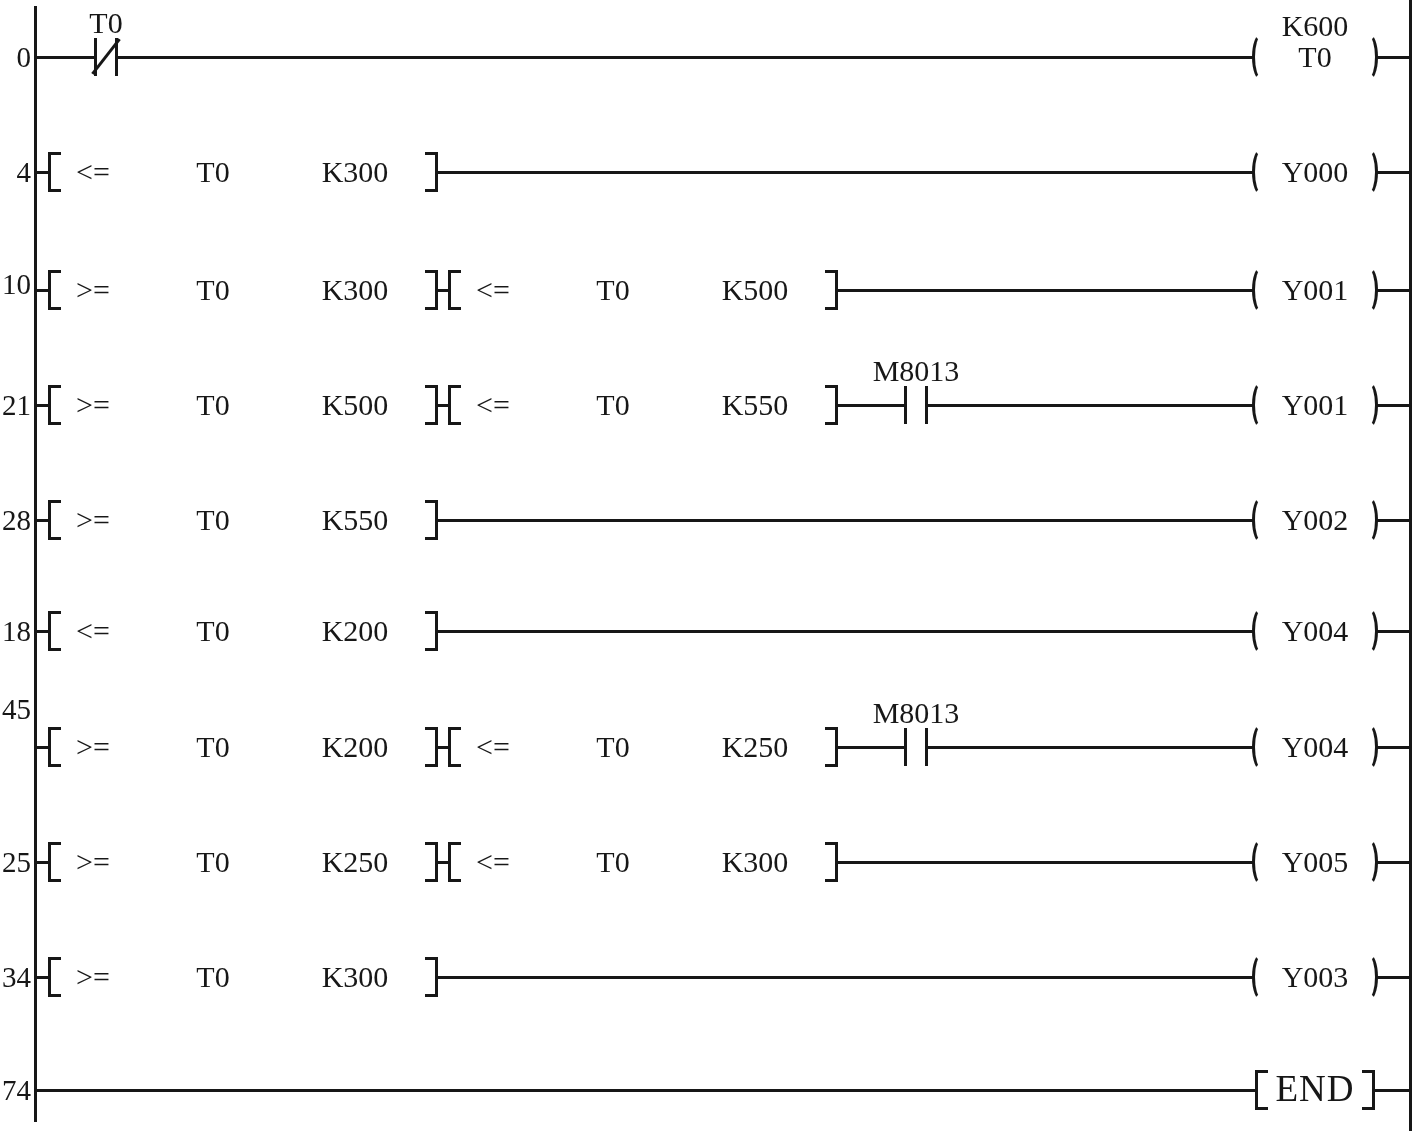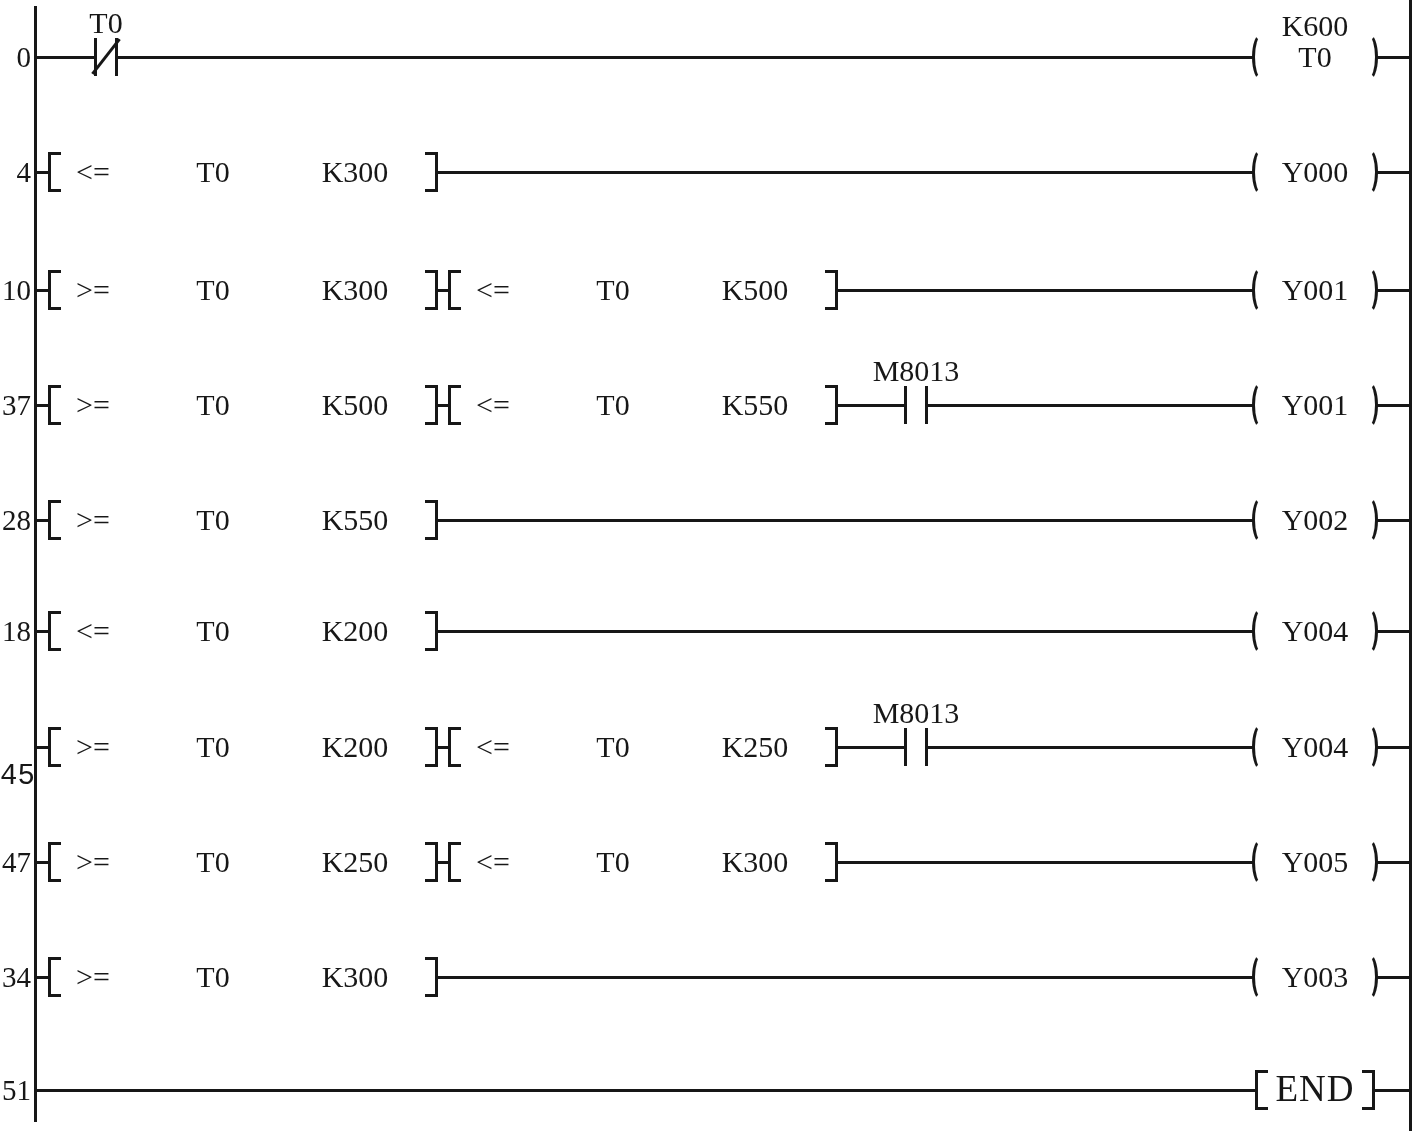--- a/index.html
+++ b/index.html
@@ -57,41 +57,41 @@
         <div class="lbl" style="left: 48px; top: 155px; width: 90px;">&lt;=</div>
         <div class="lbl" style="left: 153px; top: 155px; width: 120px;">T0</div>
         <div class="lbl" style="left: 285px; top: 155px; width: 140px;">K300</div>
         <div class="wire" style="left: 437px; top: 171px; width: 817px;"></div>
         <div class="paren-l" style="left: 1252px; top: 148px;"></div>
         <div class="paren-r" style="left: 1359px; top: 148px;"></div>
         <div class="lbl" style="left: 1260px; top: 155px; width: 110px;">Y000</div>
         <div class="wire" style="left: 1376px; top: 171px; width: 36px;"></div>
       </div>
       <div class="rung">
-        <div class="step" style="top: 273px;">10</div>
+        <div class="step" style="top: 267px;">10</div>
         <div class="wire" style="left: 36px; top: 289px; width: 14px;"></div>
         <div class="bracket-l" style="left: 48px; top: 270px;"></div>
         <div class="bracket-r" style="left: 425px; top: 270px;"></div>
         <div class="lbl" style="left: 48px; top: 273px; width: 90px;">&gt;=</div>
         <div class="lbl" style="left: 153px; top: 273px; width: 120px;">T0</div>
         <div class="lbl" style="left: 285px; top: 273px; width: 140px;">K300</div>
         <div class="wire" style="left: 437px; top: 289px; width: 12px;"></div>
         <div class="bracket-l" style="left: 448px; top: 270px;"></div>
         <div class="bracket-r" style="left: 825px; top: 270px;"></div>
         <div class="lbl" style="left: 448px; top: 273px; width: 90px;">&lt;=</div>
         <div class="lbl" style="left: 553px; top: 273px; width: 120px;">T0</div>
         <div class="lbl" style="left: 685px; top: 273px; width: 140px;">K500</div>
         <div class="wire" style="left: 837px; top: 289px; width: 417px;"></div>
         <div class="paren-l" style="left: 1252px; top: 266px;"></div>
         <div class="paren-r" style="left: 1359px; top: 266px;"></div>
         <div class="lbl" style="left: 1260px; top: 273px; width: 110px;">Y001</div>
         <div class="wire" style="left: 1376px; top: 289px; width: 36px;"></div>
       </div>
       <div class="rung">
-        <div class="step" style="top: 388px;">37</div>
+        <div class="step" style="top: 388px;">21</div>
         <div class="wire" style="left: 36px; top: 404px; width: 14px;"></div>
         <div class="bracket-l" style="left: 48px; top: 385px;"></div>
         <div class="bracket-r" style="left: 425px; top: 385px;"></div>
         <div class="lbl" style="left: 48px; top: 388px; width: 90px;">&gt;=</div>
         <div class="lbl" style="left: 153px; top: 388px; width: 120px;">T0</div>
         <div class="lbl" style="left: 285px; top: 388px; width: 140px;">K500</div>
         <div class="wire" style="left: 437px; top: 404px; width: 12px;"></div>
         <div class="bracket-l" style="left: 448px; top: 385px;"></div>
         <div class="bracket-r" style="left: 825px; top: 385px;"></div>
         <div class="lbl" style="left: 448px; top: 388px; width: 90px;">&lt;=</div>
@@ -129,21 +129,21 @@
         <div class="lbl" style="left: 48px; top: 614px; width: 90px;">&lt;=</div>
         <div class="lbl" style="left: 153px; top: 614px; width: 120px;">T0</div>
         <div class="lbl" style="left: 285px; top: 614px; width: 140px;">K200</div>
         <div class="wire" style="left: 437px; top: 630px; width: 817px;"></div>
         <div class="paren-l" style="left: 1252px; top: 607px;"></div>
         <div class="paren-r" style="left: 1359px; top: 607px;"></div>
         <div class="lbl" style="left: 1260px; top: 614px; width: 110px;">Y004</div>
         <div class="wire" style="left: 1376px; top: 630px; width: 36px;"></div>
       </div>
       <div class="rung">
-        <div class="step" style="top: 760px; font-family: Liberation Mono, monospace;">45</div>
+        <div class="step" style="top: 692px;">45</div>
         <div class="wire" style="left: 36px; top: 746px; width: 14px;"></div>
         <div class="bracket-l" style="left: 48px; top: 727px;"></div>
         <div class="bracket-r" style="left: 425px; top: 727px;"></div>
         <div class="lbl" style="left: 48px; top: 730px; width: 90px;">&gt;=</div>
         <div class="lbl" style="left: 153px; top: 730px; width: 120px;">T0</div>
         <div class="lbl" style="left: 285px; top: 730px; width: 140px;">K200</div>
         <div class="wire" style="left: 437px; top: 746px; width: 12px;"></div>
         <div class="bracket-l" style="left: 448px; top: 727px;"></div>
         <div class="bracket-r" style="left: 825px; top: 727px;"></div>
         <div class="lbl" style="left: 448px; top: 730px; width: 90px;">&lt;=</div>
@@ -153,21 +153,21 @@
         <div class="bar" style="left: 904px; top: 728px;"></div>
         <div class="bar" style="left: 925px; top: 728px;"></div>
         <div class="lbl" style="left: 846px; top: 696px; width: 140px;">M8013</div>
         <div class="wire" style="left: 927px; top: 746px; width: 327px;"></div>
         <div class="paren-l" style="left: 1252px; top: 723px;"></div>
         <div class="paren-r" style="left: 1359px; top: 723px;"></div>
         <div class="lbl" style="left: 1260px; top: 730px; width: 110px;">Y004</div>
         <div class="wire" style="left: 1376px; top: 746px; width: 36px;"></div>
       </div>
       <div class="rung">
-        <div class="step" style="top: 845px;">47</div>
+        <div class="step" style="top: 845px;">25</div>
         <div class="wire" style="left: 36px; top: 861px; width: 14px;"></div>
         <div class="bracket-l" style="left: 48px; top: 842px;"></div>
         <div class="bracket-r" style="left: 425px; top: 842px;"></div>
         <div class="lbl" style="left: 48px; top: 845px; width: 90px;">&gt;=</div>
         <div class="lbl" style="left: 153px; top: 845px; width: 120px;">T0</div>
         <div class="lbl" style="left: 285px; top: 845px; width: 140px;">K250</div>
         <div class="wire" style="left: 437px; top: 861px; width: 12px;"></div>
         <div class="bracket-l" style="left: 448px; top: 842px;"></div>
         <div class="bracket-r" style="left: 825px; top: 842px;"></div>
         <div class="lbl" style="left: 448px; top: 845px; width: 90px;">&lt;=</div>
@@ -187,21 +187,21 @@
         <div class="lbl" style="left: 48px; top: 960px; width: 90px;">&gt;=</div>
         <div class="lbl" style="left: 153px; top: 960px; width: 120px;">T0</div>
         <div class="lbl" style="left: 285px; top: 960px; width: 140px;">K300</div>
         <div class="wire" style="left: 437px; top: 976px; width: 817px;"></div>
         <div class="paren-l" style="left: 1252px; top: 953px;"></div>
         <div class="paren-r" style="left: 1359px; top: 953px;"></div>
         <div class="lbl" style="left: 1260px; top: 960px; width: 110px;">Y003</div>
         <div class="wire" style="left: 1376px; top: 976px; width: 36px;"></div>
       </div>
       <div class="rung">
-        <div class="step" style="top: 1073px;">51</div>
+        <div class="step" style="top: 1073px;">74</div>
         <div class="wire" style="left: 36px; top: 1089px; width: 1221px;"></div>
         <div class="bracket-l" style="left: 1255px; top: 1070px;"></div>
         <div class="bracket-r" style="left: 1362px; top: 1070px;"></div>
         <div class="lbl lbl-end" style="left: 1255px; top: 1072px; width: 120px;">END</div>
         <div class="wire" style="left: 1374px; top: 1089px; width: 38px;"></div>
       </div>
     </div>
 </div>
 
 </body></html>

